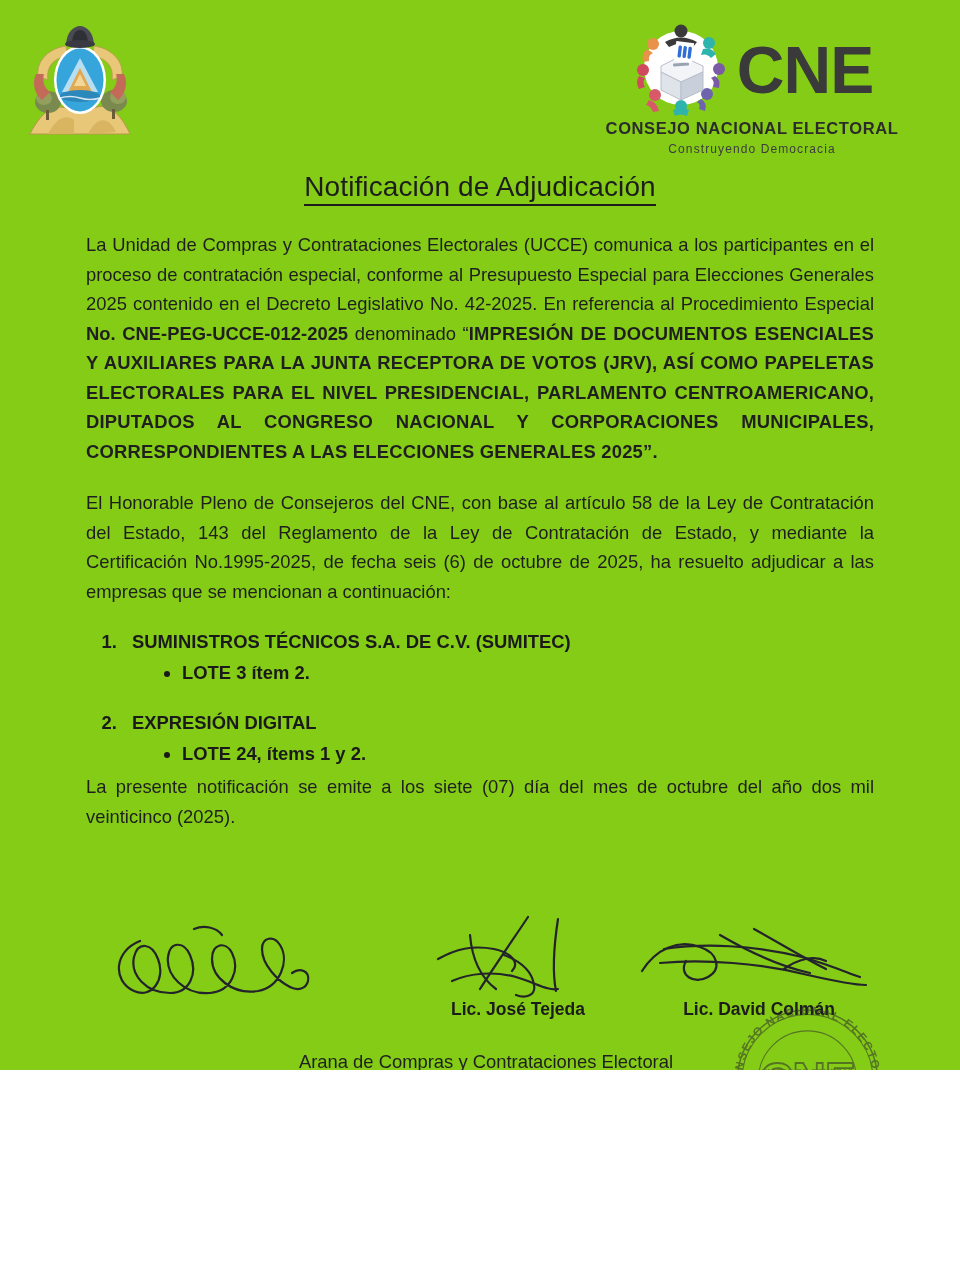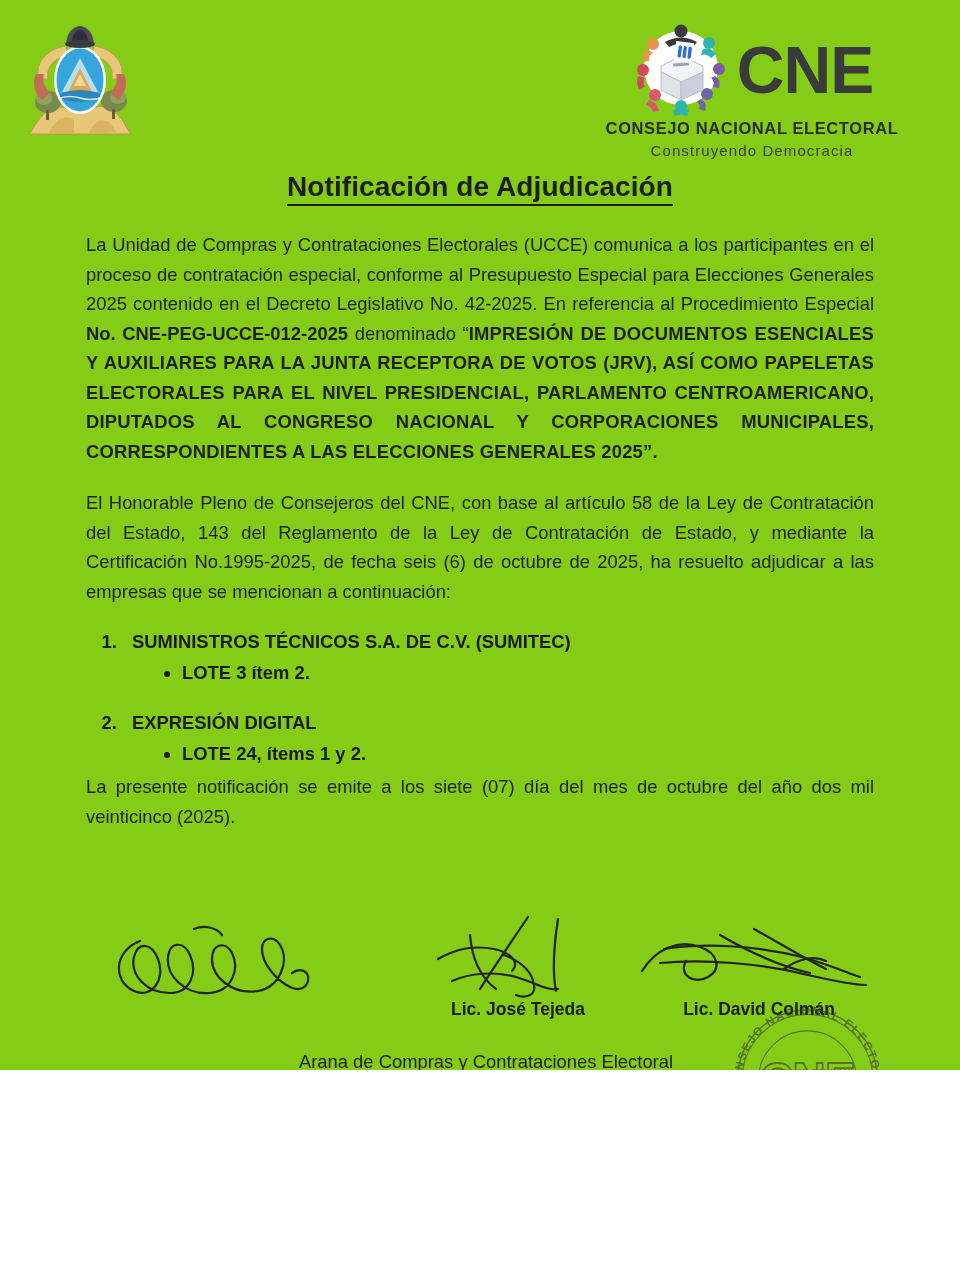--- a/index.html
+++ b/index.html
@@ -65,31 +65,31 @@
     font-family: "Liberation Sans", sans-serif;
     font-weight: bold;
     font-size: 16.5px;
     letter-spacing: 0.6px;
     color: #2b2b2b;
     margin-top: 1px;
     white-space: nowrap;
   }
   .cne-tag {
     font-family: "Liberation Sans", sans-serif;
-    font-size: 15px;
+    font-size: 12px;
     letter-spacing: 1.1px;
     color: #3d3d3d;
     margin-top: 4px;
   }
 
   
   .doc-title {
     text-align: center;
     font-size: 28px;
-    font-weight: bold;
+    font-weight: normal;
     color: #1d1d1d;
     margin: 6px 0 0 0;
     letter-spacing: 0.1px;
   }
   .doc-title span {
     border-bottom: 2.5px solid #1d1d1d;
     padding-bottom: 2px;
   }
 
   

